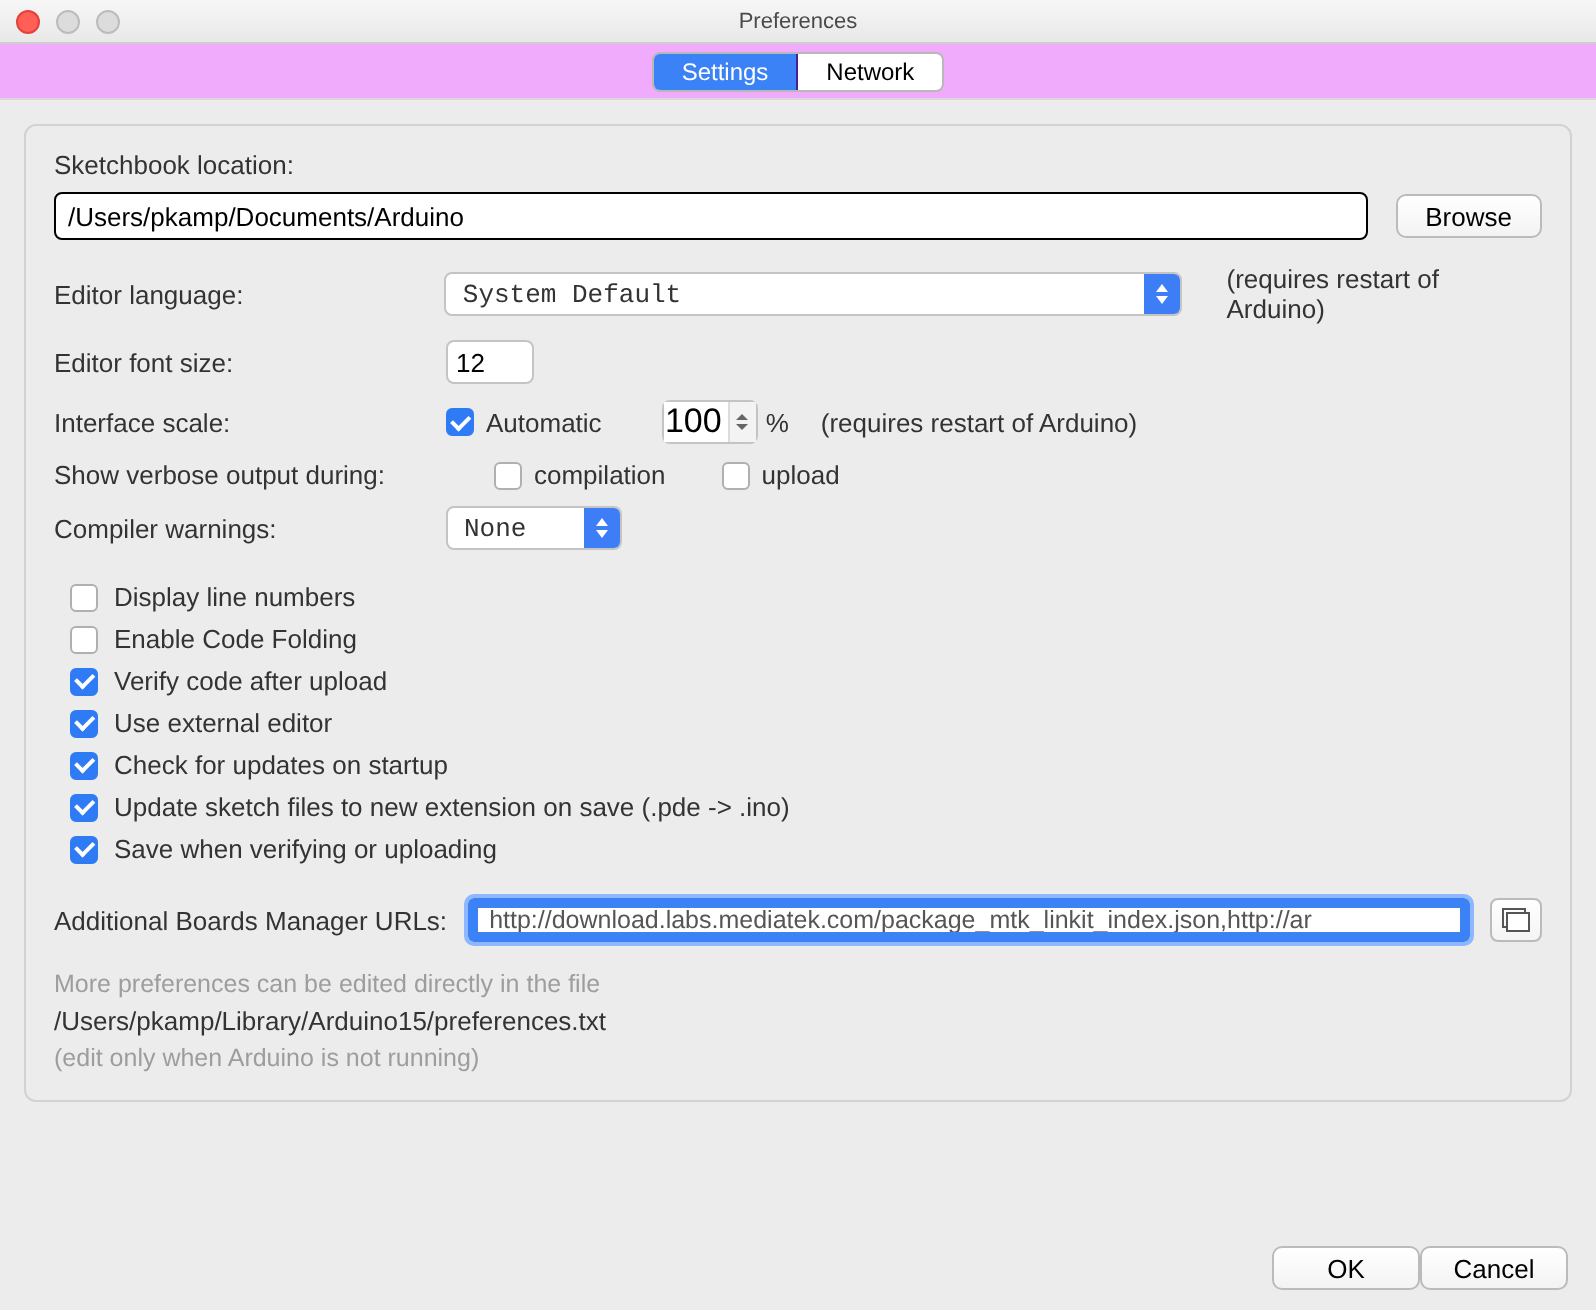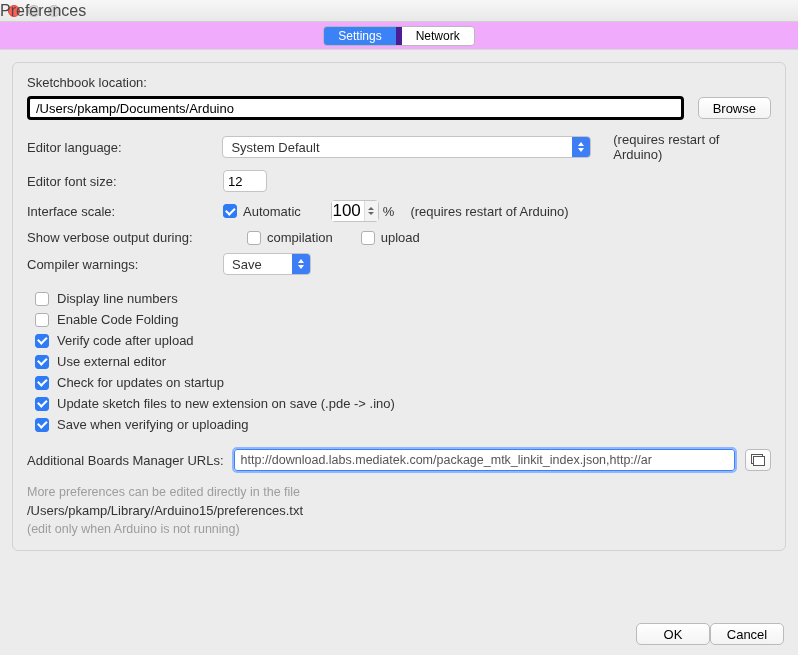--- a/index.html
+++ b/index.html
@@ -20,21 +20,21 @@
       align-items: center;
       padding: 0 8px;
       position: relative;
     }
     .traffic { display: flex; gap: 8px; }
     .dot { width: 12px; height: 12px; border-radius: 50%; }
     .dot.red { background: #ff5f57; border: 0.5px solid #e24238; }
     .dot.gray { background: #dcdcdc; border: 0.5px solid #bcbcbc; }
     .tb-title {
       position: absolute; left: 0; right: 0;
-      text-align: left; font-size: 16px; color: #4a4a4a;
+      text-align: center; font-size: 11px; color: #4a4a4a;
       pointer-events: none;
     }
     .tabs-row {
       height: 28px;
       display: flex; align-items: center; justify-content: center;
       background: #f0abfc;
       border-bottom: 1px solid #d8d8d8;
     }
     .segmented {
       display: flex;
@@ -48,35 +48,35 @@
       font-size: 12px;
       background: #fff;
       border: none;
       cursor: pointer;
       display: flex; align-items: center;
     }
     .seg-btn.active {
       background: #3b82f6;
       color: #fff;
     }
-    .seg-btn + .seg-btn { border-left: 6px solid #4c1d95; }
+    .seg-btn + .seg-btn { border-left: 1px solid #4c1d95; }
     .content {
       margin: 12px;
       background: #ececec;
       border-radius: 6px;
       padding: 12px 14px 14px 14px;
       position: relative;
       border: 1px solid #d2d2d2;
     }
     .row { display: flex; align-items: center; margin-bottom: 6px; }
     .lbl { color: #333; }
     .full-input {
       flex: 1;
       height: 24px;
-      border: 3px solid #000000;
+      border: 1px solid #000000;
       border-radius: 4px;
       padding: 0 6px;
       font-size: 13px;
       background: #fff;
     }
     .btn {
       height: 22px;
       padding: 0 14px;
       border: 1px solid #bbb;
       border-radius: 5px;
@@ -89,20 +89,21 @@
       margin-bottom: 8px;
     }
     .col-label { width: 196px; }
     .mac-select {
       display: flex; align-items: center;
       background: #fff;
       border: 1px solid #c4c4c4;
       border-radius: 4px;
       height: 22px;
       padding: 0 0 0 8px;
+      font-family: Liberation Mono, monospace;
     }
     .mac-select .sel-text { flex: 1; font-size: 13px; }
     .mac-select .sel-cap {
       width: 18px; height: 100%;
       background: #3d7ef7;
       display: flex; flex-direction: column;
       align-items: center; justify-content: center;
       border-top-right-radius: 3px; border-bottom-right-radius: 3px;
     }
     .chev { width: 0; height: 0; border-left: 3px solid transparent; border-right: 3px solid transparent; }
@@ -145,21 +146,21 @@
     .stepper .mini-chev { width:0;height:0;border-left:3px solid transparent;border-right:3px solid transparent;}
     .stepper .mini-chev.up{border-bottom:3px solid #666;margin-bottom:1px;}
     .stepper .mini-chev.down{border-top:3px solid #666;margin-top:1px;}
     .cblist { margin-top: 16px; }
     .cblist .row { margin-bottom: 6px; text-align: right; }
     .cblist .row .lbl { margin-left: 0;}
     .cblist .check { margin-left: 8px; margin-right: 8px;}
     .urls-row { margin-top: 17px;}
     .urls-input {
       flex:1; height:22px;
-      border:1px solid #3b82f6;
+      border:5px solid #3b82f6;
       outline:2px solid #8fb7ff;
       background:#fff;
       padding:0 6px;
       color:#555; font-size:12.5px;
       border-radius:3px;
     }
     .icon-btn {
       width:26px; height:22px;
       border:1px solid #bbb; border-radius:4px;
       background:linear-gradient(#fff,#f4f4f4);
@@ -243,21 +244,21 @@
     <span class="check"></span>
     <span class="lbl">compilation</span>
     <div style="width:28px"></div>
     <span class="check"></span>
     <span class="lbl">upload</span>
   </div>
 
   <div class="grid-row">
     <div class="col-label lbl">Compiler warnings:</div>
     <div class="mac-select" style="width:88px">
-      <span class="sel-text">Save</span>
+      <span class="sel-text">None</span>
       <span class="sel-cap">
           <span class="chev up"></span>
           <span class="chev down"></span>
         </span>
     </div>
   </div>
 
   <div class="cblist">
     <div class="row">
         <span class="check"></span>

